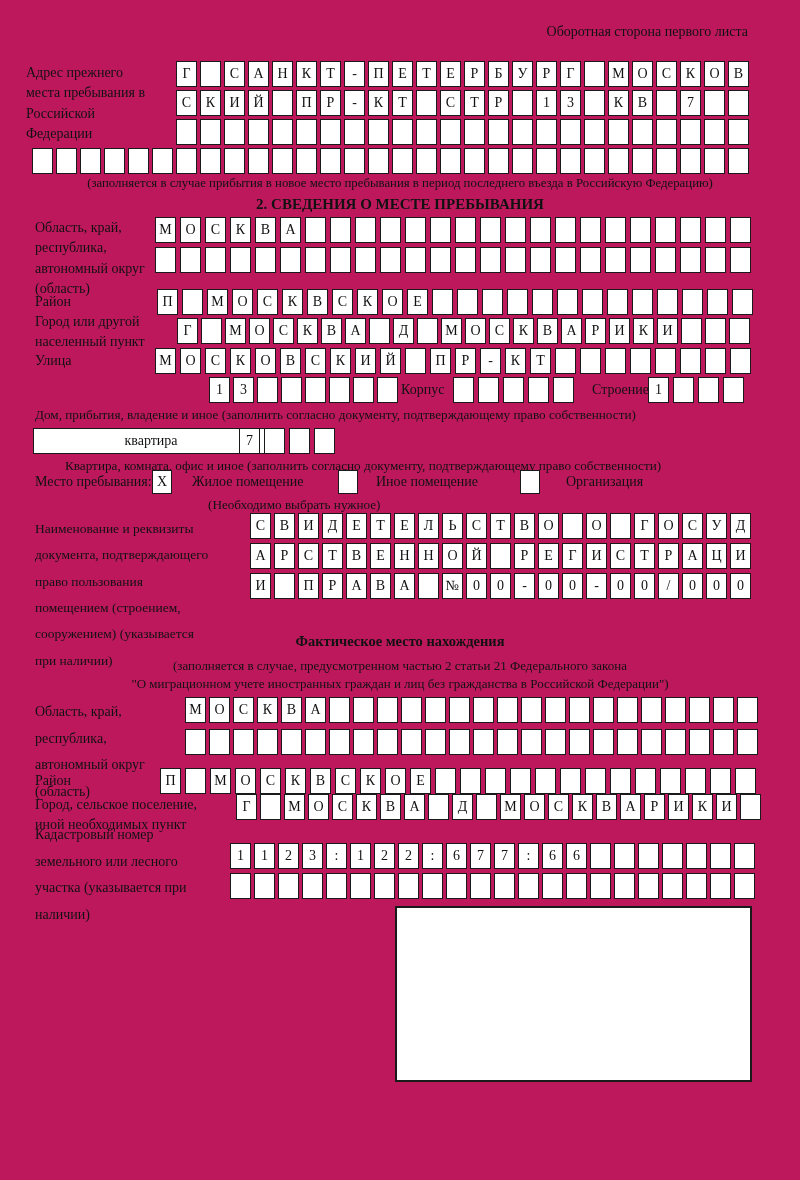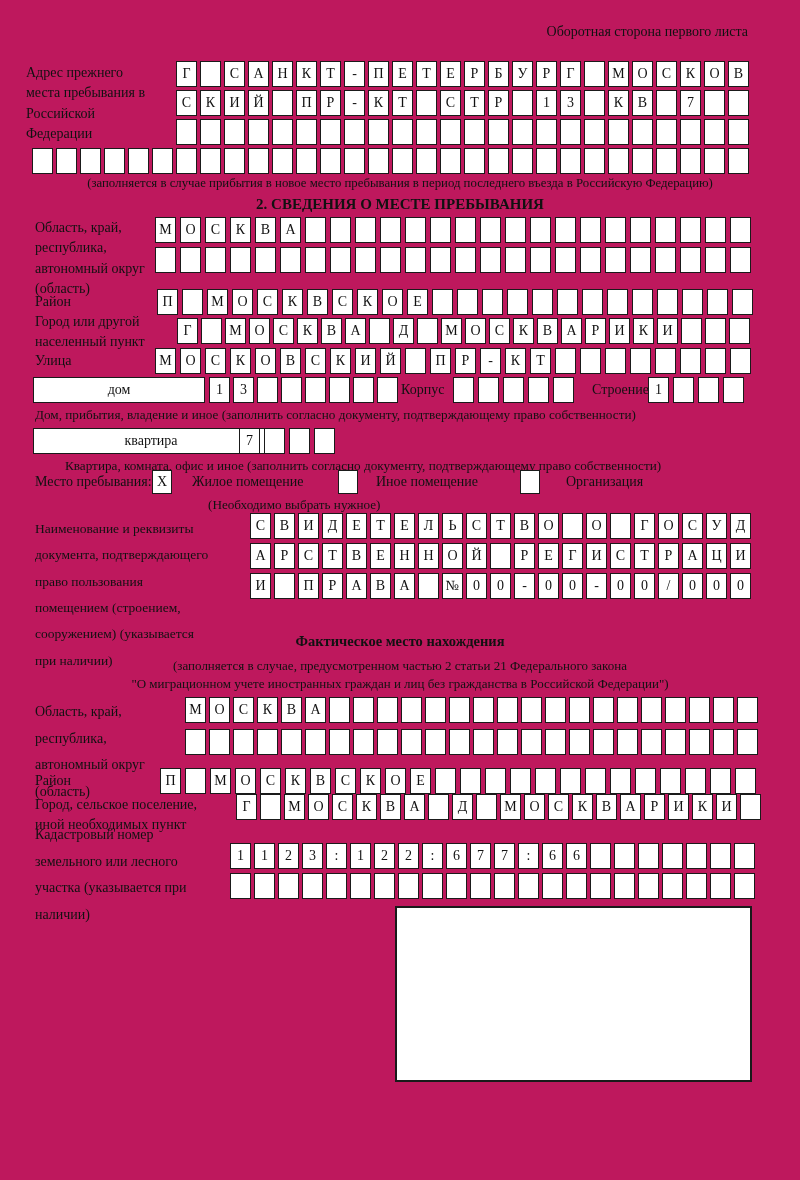--- a/index.html
+++ b/index.html
@@ -287,21 +287,20 @@
       <span class="cell"></span>
       <span class="cell"></span>
       <span class="cell"></span>
       <span class="cell"></span>
       <span class="cell"></span>
       <span class="cell"></span>
       <span class="cell"></span>
       <span class="cell"></span>
     </div>
 
-  <div class="fieldbox" style="left:33px;top:377px;width:172px;">дом</div>
   <div class="cell-row" style="left:209px;top:377px;">
       <span class="cell">1</span>
       <span class="cell">3</span>
       <span class="cell"></span>
       <span class="cell"></span>
       <span class="cell"></span>
       <span class="cell"></span>
       <span class="cell"></span>
       <span class="cell"></span>
     </div>

